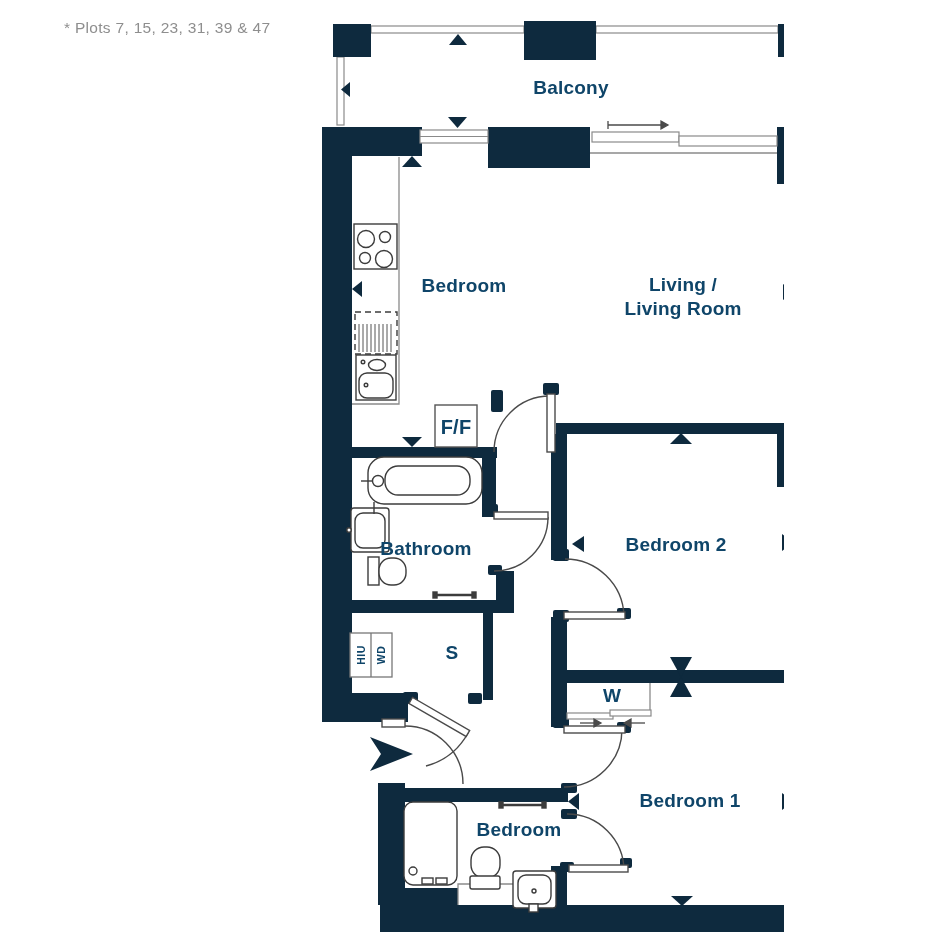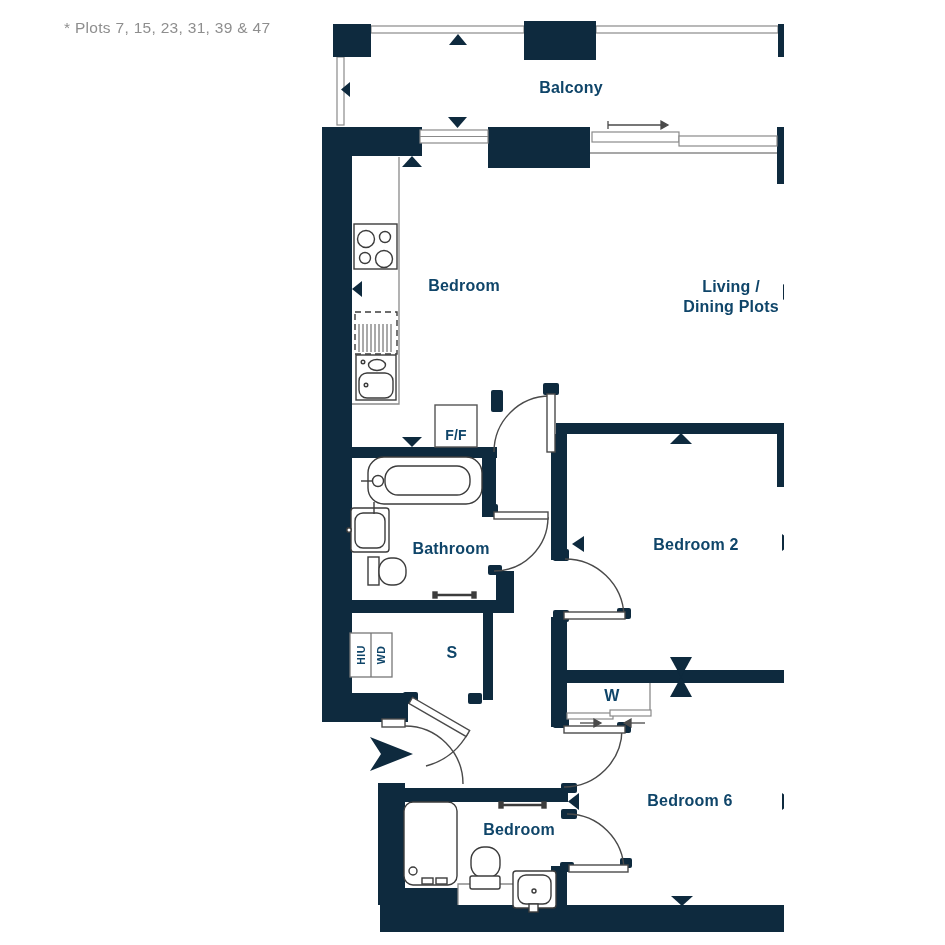--- a/index.html
+++ b/index.html
@@ -1,24 +1,24 @@
 <!DOCTYPE html>
 <html><head>
 <meta charset="utf-8">
 <style>
   html,body{margin:0;padding:0;background:#fff;}
   .stage{position:relative;width:784px;height:945px;background:#fff;overflow:hidden;
          font-family:"Liberation Sans",sans-serif;}
   .plan-svg{position:absolute;left:0;top:0;}
   .lbl{position:absolute;transform:translate(-50%,-50%);color:#0f4569;font-weight:700;
-       font-size:16px;white-space:nowrap;text-align:center;letter-spacing:.2px;}
-  .lbl.small{font-size:14px;margin-top:8px;}
+       font-size:19px;white-space:nowrap;text-align:center;letter-spacing:.2px;}
+  .lbl.small{font-size:20px;}
   .lbl.tiny{font-size:10.5px;letter-spacing:.5px;}
   .lbl.rot{transform:translate(-50%,-50%) rotate(-90deg);}
-  .living-lines{line-height:1.28;margin-left:48px;}
+  .living-lines{line-height:1.28;}
   .note{position:absolute;left:64px;top:15px;color:#8e8e8e;font-size:15.5px;
         font-weight:500;line-height:26px;letter-spacing:.3px;}
   .note .l2{padding-left:13px;}
 </style>
 </head>
 <body>
 
 <div class="stage">
 
 <svg class="plan-svg" width="945" height="945" viewBox="0 0 945 945">
@@ -262,25 +262,25 @@
 </svg>
 
   <div class="note">
     <div class="l1">* Plots 7, 15, 23, 31, 39 &amp; 47</div>
   </div>
 
   <div class="lbl" style="left:571px;top:88px;">Balcony</div>
   <div class="lbl" style="left:464px;top:286px;">Bedroom</div>
   <div class="lbl living-lines" style="left:683px;top:297px;">
     <div>Living /</div>
-    <div>Dining Plots</div>
+    <div>Living Room</div>
   </div>
-  <div class="lbl" style="left:451px;top:549px;">Bathroom</div>
-  <div class="lbl" style="left:696px;top:545px;">Bedroom 2</div>
+  <div class="lbl" style="left:426px;top:549px;">Bathroom</div>
+  <div class="lbl" style="left:676px;top:545px;">Bedroom 2</div>
   <div class="lbl" style="left:452px;top:653px;">S</div>
   <div class="lbl" style="left:612px;top:696px;">W</div>
-  <div class="lbl" style="left:690px;top:801px;">Bedroom 6</div>
+  <div class="lbl" style="left:690px;top:801px;">Bedroom 1</div>
   <div class="lbl" style="left:519px;top:830px;">Bedroom</div>
   <div class="lbl small" style="left:456px;top:427px;">F/F</div>
   <div class="lbl tiny rot" style="left:361px;top:655px;">HIU</div>
   <div class="lbl tiny rot" style="left:381px;top:655px;">WD</div>
 
 </div>
 
 </body></html>

